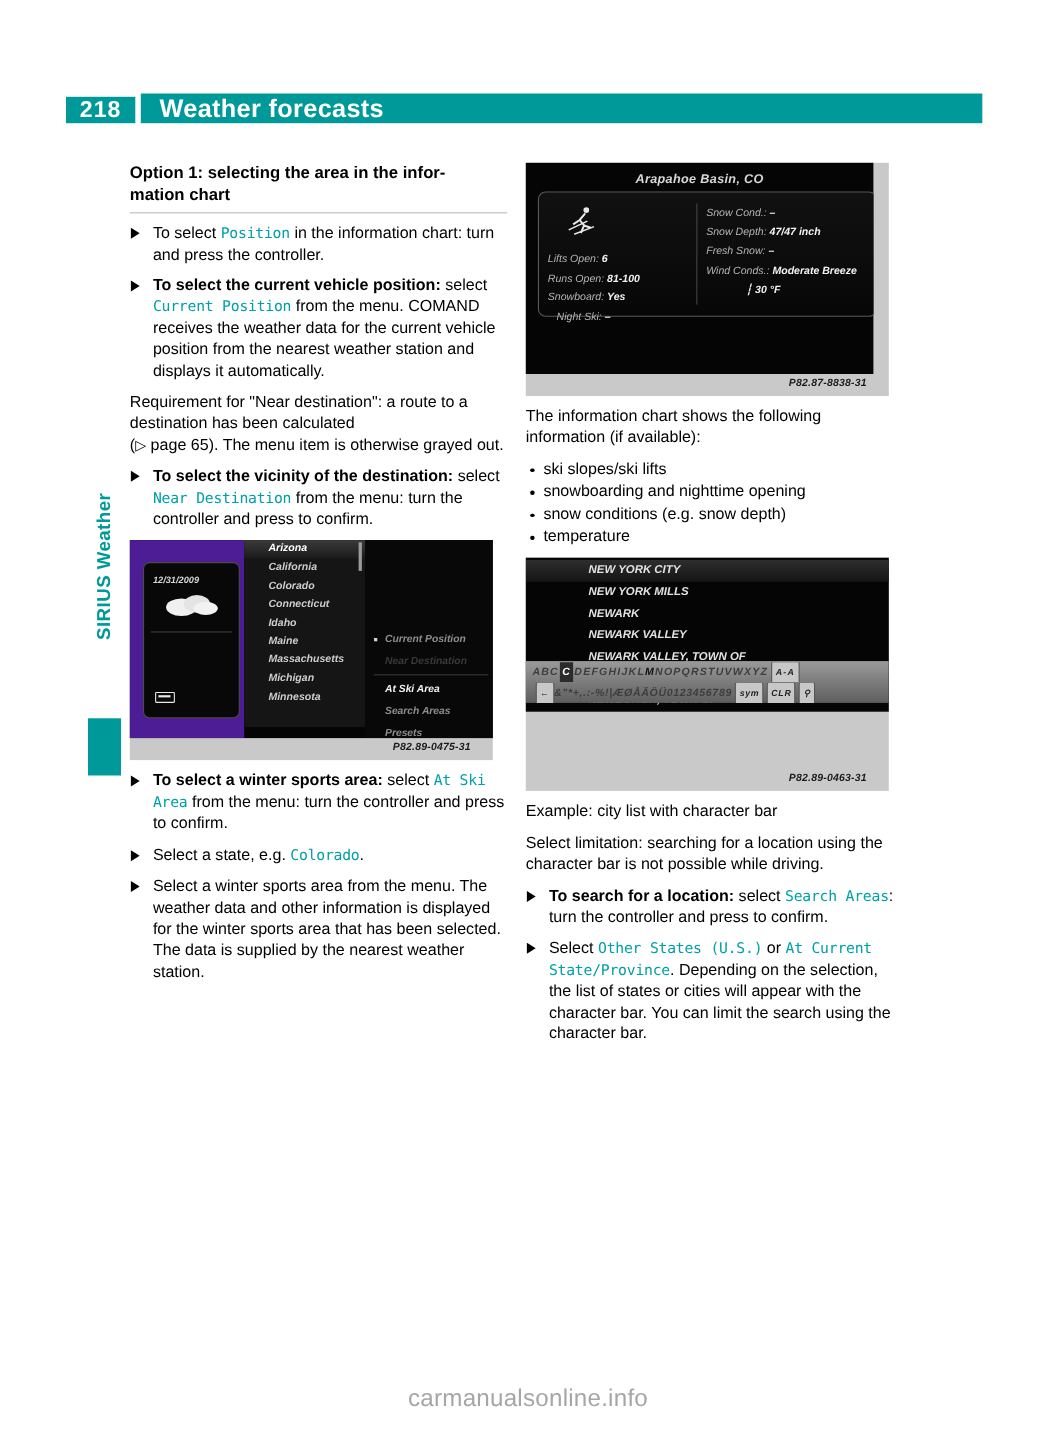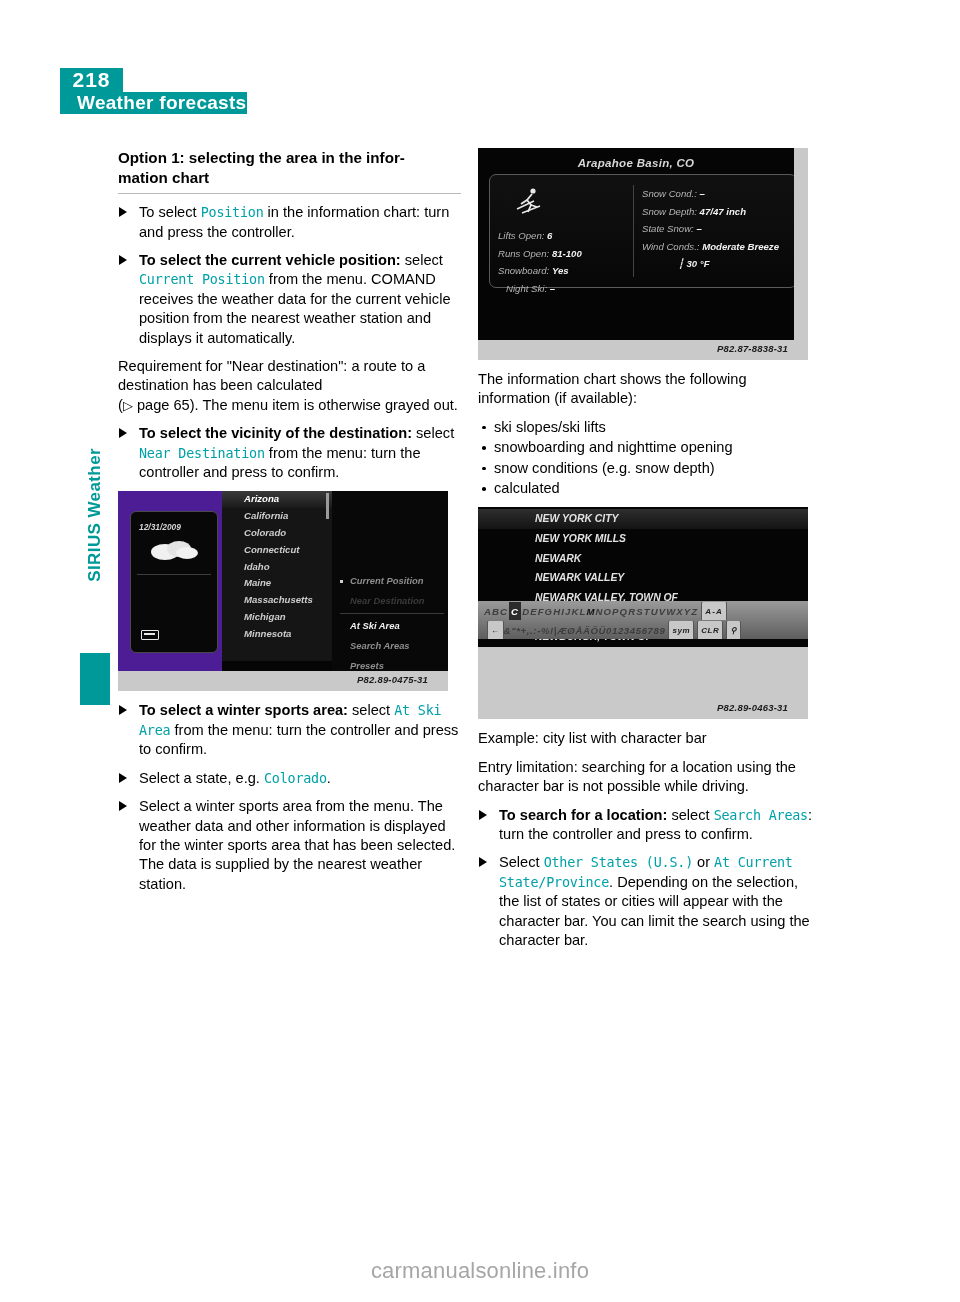--- a/index.html
+++ b/index.html
@@ -17,22 +17,21 @@
   }
 
   
   .header {
     position: absolute;
     left: 60px;
     top: 68px;
     width: 833px;
     height: 44px;
     display: flex;
-    align-items: flex-start;
-    flex-direction: column;
+    align-items: flex-end;
   }
   .header-page-box {
     width: 63px;
     background: #009999;
     display: flex;
     align-items: center;
     justify-content: center;
   }
   .header-page-num {
     color: #ffffff;
@@ -46,21 +45,21 @@
   }
   .header-title-box {
     flex: 1;
     background: #009999;
     display: flex;
     align-items: center;
     padding-left: 17px;
   }
   .header-title {
     color: #ffffff;
-    font-size: 19px;
+    font-size: 23px;
     font-weight: 700;
     letter-spacing: 0.3px;
   }
 
   
   .side-tab {
     position: absolute;
     left: 80px;
     top: 455px;
     width: 30px;
@@ -590,39 +589,39 @@
         </svg>
         <div class="s1-leftcol">
           <div class="s1-row"><span class="lbl">Lifts Open:</span> <span class="val">6</span></div>
           <div class="s1-row"><span class="lbl">Runs Open:</span> <span class="val">81-100</span></div>
           <div class="s1-row"><span class="lbl">Snowboard:</span> <span class="val">Yes</span></div>
           <div class="s1-row" style="padding-left:8px"><span class="lbl">Night Ski:</span> <span class="val">–</span></div>
         </div>
         <div class="s1-rightcol">
           <div class="s1-row"><span class="lbl">Snow Cond.:</span> <span class="val">–</span></div>
           <div class="s1-row"><span class="lbl">Snow Depth:</span> <span class="val">47/47 inch</span></div>
-          <div class="s1-row"><span class="lbl">State Snow:</span> <span class="val">–</span></div>
+          <div class="s1-row"><span class="lbl">Fresh Snow:</span> <span class="val">–</span></div>
           <div class="s1-row"><span class="lbl">Wind Conds.:</span> <span class="val">Moderate Breeze</span></div>
           <div class="s1-temp">
             <span>┆</span>
             <span>30 °F</span>
           </div>
         </div>
       </div>
     </div>
     <div class="shot-code">P82.87-8838-31</div>
   </div>
 
   <p class="para">The information chart shows the following information (if available):</p>
 
   <ul class="dots">
     <li>ski slopes/ski lifts</li>
     <li>snowboarding and nighttime opening</li>
     <li>snow conditions (e.g. snow depth)</li>
-    <li>calculated</li>
+    <li>temperature</li>
   </ul>
 
 
 
   <div class="shot shot3">
     <div class="screen">
       <div class="s3-list">
         <div class="s3-item sel">NEW YORK CITY</div>
         <div class="s3-item">NEW YORK MILLS</div>
         <div class="s3-item">NEWARK</div>
@@ -646,21 +645,21 @@
             <span class="s3-key">sym</span>
             <span class="s3-key">CLR</span>
             <span class="s3-key">⚲</span>
         </div>
       </div>
     </div>
     <div class="shot-code">P82.89-0463-31</div>
   </div>
 
   <p class="para">Example: city list with character bar</p>
-  <p class="para">Entry limitation: searching for a location using the character bar is not possible while driving.</p>
+  <p class="para">Select limitation: searching for a location using the character bar is not possible while driving.</p>
 
   <div class="step">
     <span class="tri"></span>
     <b>To search for a location:</b><span> select </span><span class="mono">Search Areas</span><span>: turn the controller and press to confirm.</span>
   </div>
 
   <div class="step">
     <span class="tri"></span>
     <span>Select </span><span class="mono">Other States (U.S.)</span><span> or </span><span class="mono">At Current State/Province</span><span>. Depending on the selection, the list of states or cities will appear with the character bar. You can limit the search using the character bar.</span>
   </div>

